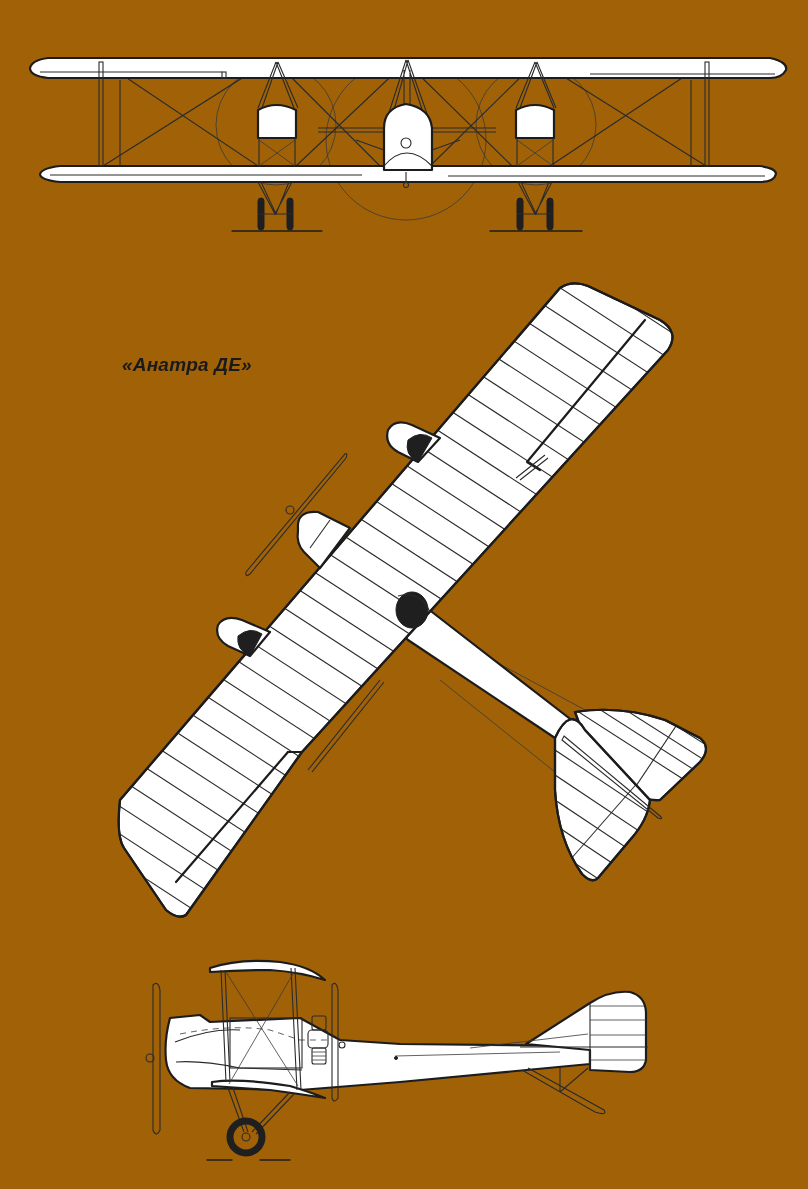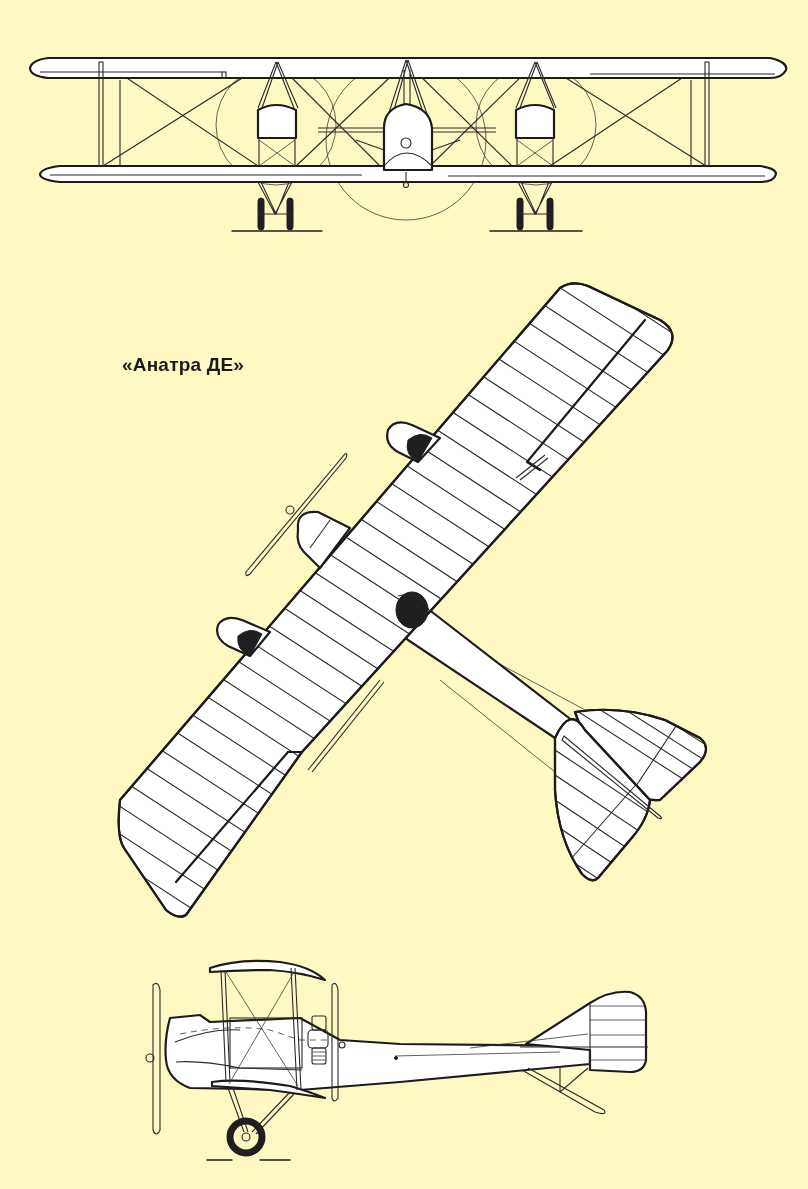--- a/index.html
+++ b/index.html
@@ -1,17 +1,17 @@
 <!DOCTYPE html>
 <html><head>
 <meta charset="utf-8">
 <style>
   html, body { margin: 0; padding: 0; background: #ffffff; }
   body { width: 808px; height: 1189px; position: relative; overflow: hidden; font-family: "Liberation Sans", sans-serif; }
-  .page { position: absolute; left: 0; top: 0; width: 808px; height: 1189px; background: #fef9c3; }
+  .page { position: absolute; left: 0; top: 0; width: 808px; height: 1189px; background: #a16207; font-style: italic; }
   .view { position: absolute; left: 0; top: 0; }
   .caption {
     position: absolute; left: 122px; top: 354px;
     font-family: "Liberation Sans", sans-serif; font-weight: bold; font-size: 19px;
     color: #1a1a1a; letter-spacing: 0.2px; white-space: nowrap;
   }
   svg { display: block; }
   .ln { fill: none; stroke: #1c1c1c; stroke-width: 2.2; stroke-linejoin: round; stroke-linecap: round; }
   .th { fill: none; stroke: #2a2a2a; stroke-width: 1.1; }
   .hair { fill: none; stroke: #3a3a3a; stroke-width: 0.8; }

